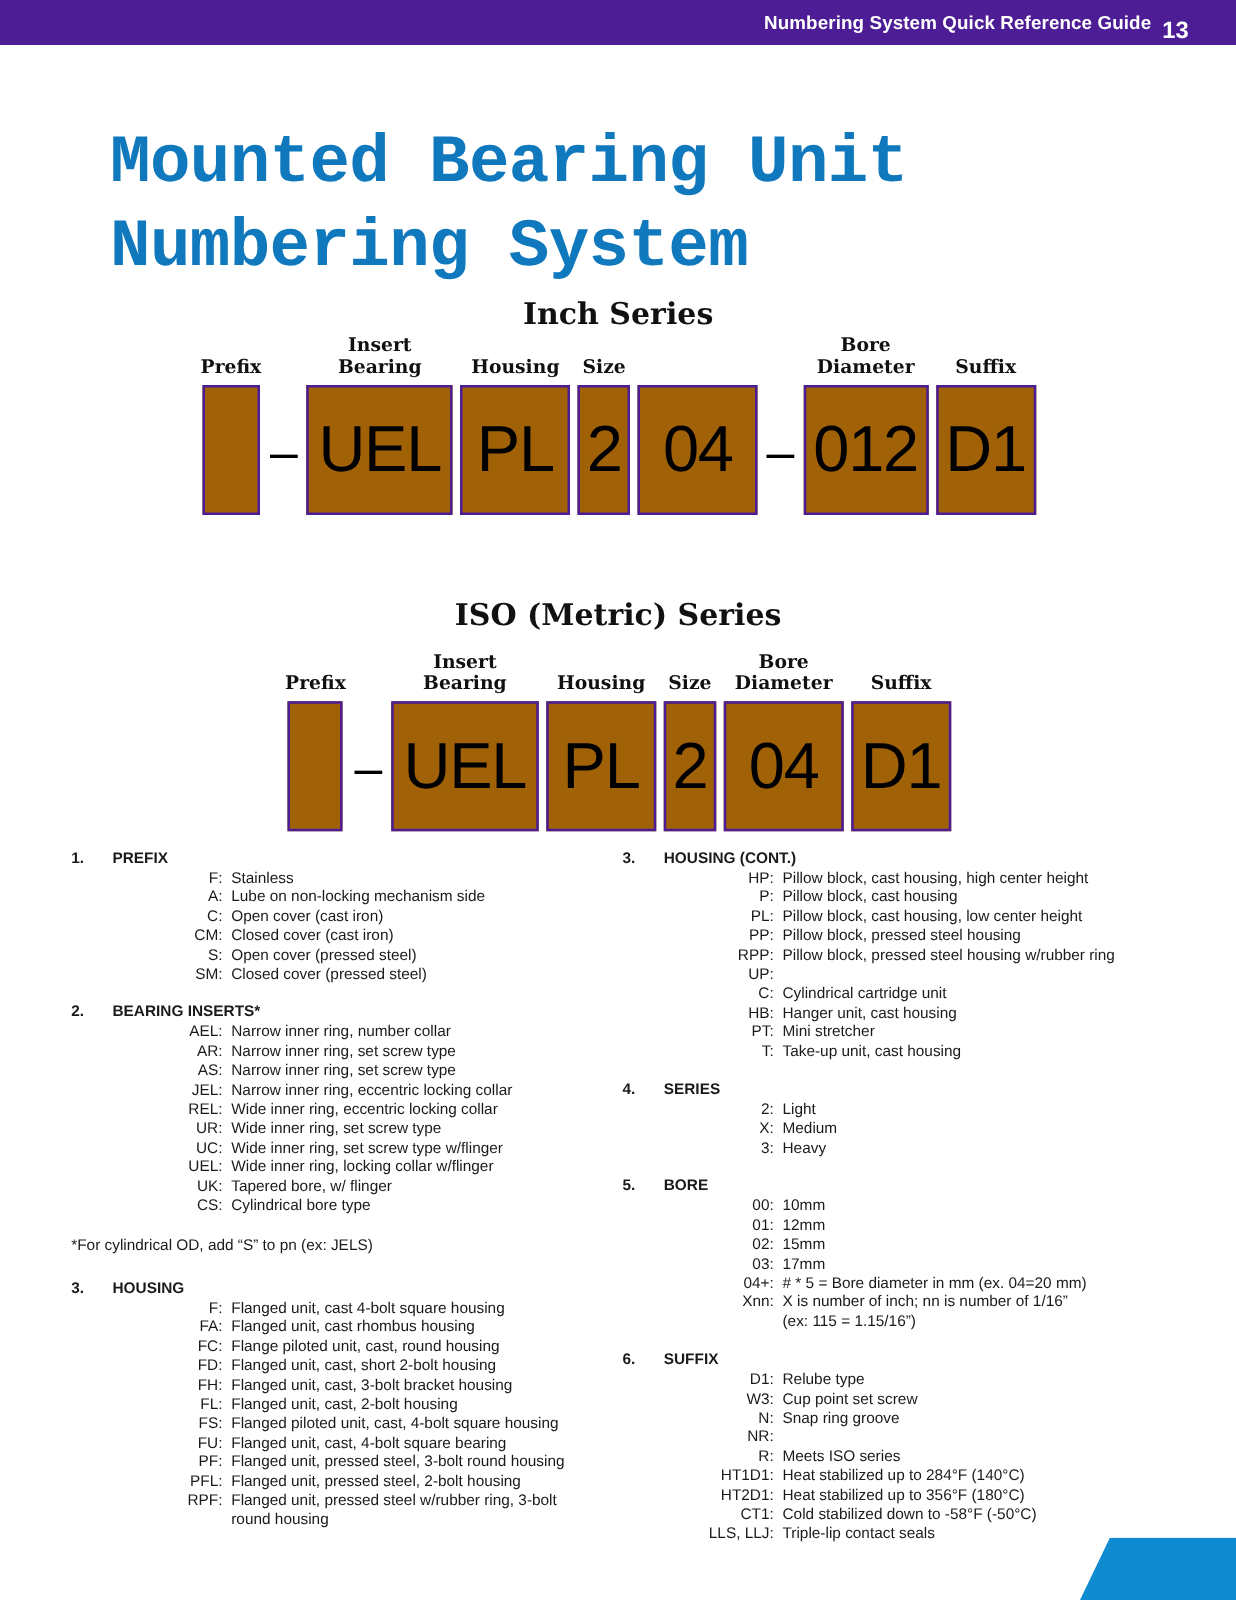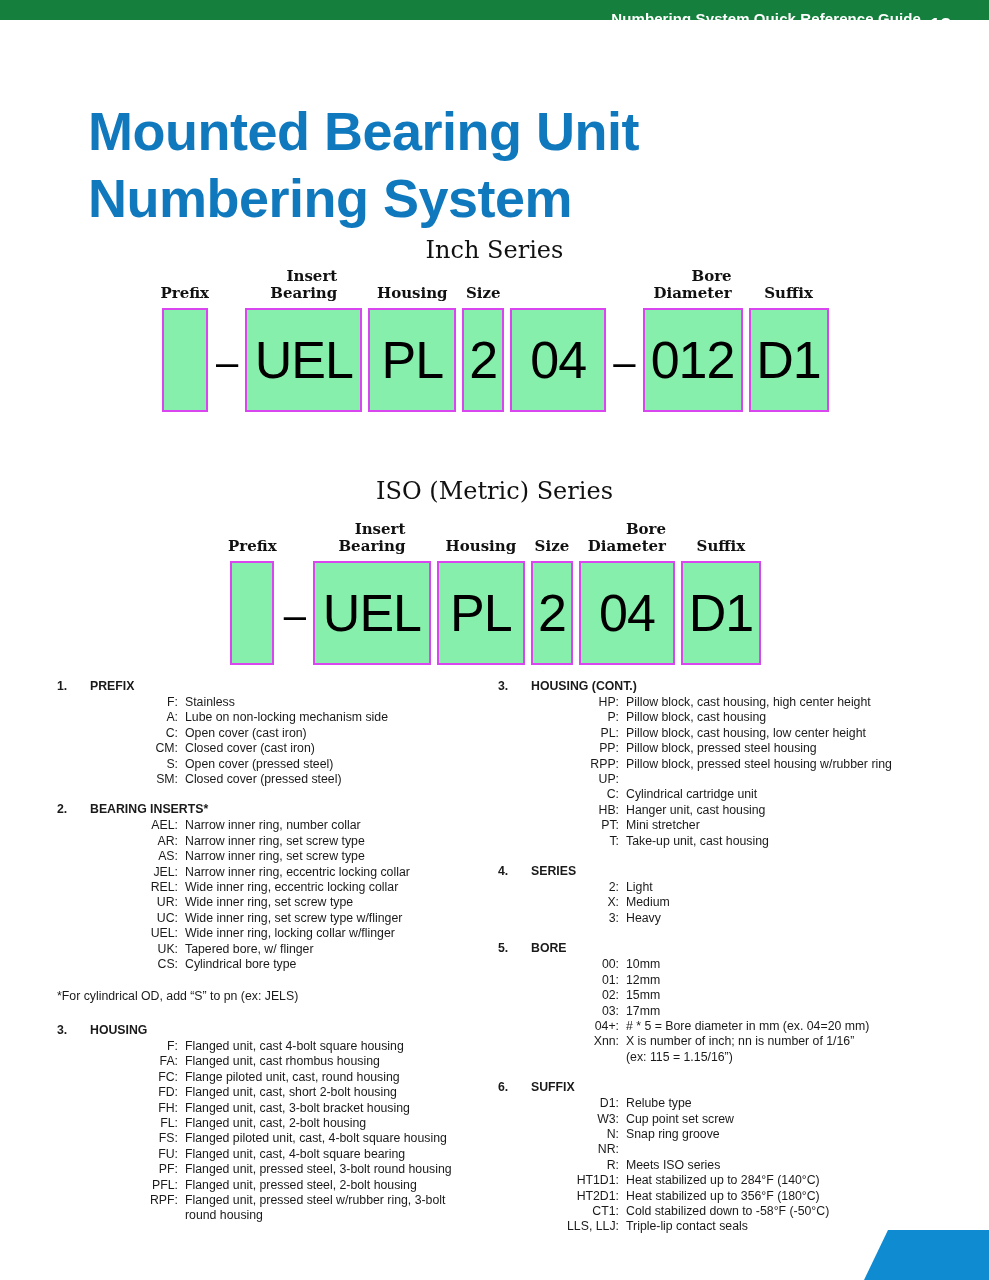--- a/index.html
+++ b/index.html
@@ -15,57 +15,57 @@
     position: relative;
     overflow: hidden;
   }
 
   
   .top-bar {
     position: absolute;
     left: 0;
     top: 0;
     width: 989px;
-    height: 20px;
-    background: #15803d;
+    height: 36px;
+    background: #4c1d95;
   }
   .top-bar-title {
     position: absolute;
     right: 68px;
     top: 10px;
     color: #ffffff;
     font-family: "Liberation Sans", sans-serif;
     font-weight: bold;
     font-size: 15px;
     letter-spacing: 0.1px;
     white-space: nowrap;
   }
 
   
   .page-title {
     position: absolute;
     left: 88px;
     top: 62px;
     width: 780px;
     color: #1079be;
-    font-family: Liberation Sans, sans-serif;
+    font-family: Liberation Mono, monospace;
     font-weight: bold;
     font-size: 54px;
     line-height: 67px;
     letter-spacing: -0.5px;
   }
   .page-title .line { display: block; }
 
   
   .series-heading {
     position: absolute;
     width: 989px;
     text-align: center;
     font-family: "DejaVu Serif", "Liberation Serif", serif;
-    font-weight: normal;
+    font-weight: bold;
     font-size: 24px;
     color: #111111;
   }
   #inch-heading { top: 236px; }
   #iso-heading  { top: 477px; }
 
   .diagram {
     position: absolute;
     display: flex;
     align-items: flex-end;
@@ -78,31 +78,31 @@
     display: flex;
     flex-direction: column;
     align-items: center;
     justify-content: flex-end;
   }
   .seg-label {
     font-family: "DejaVu Serif", "Liberation Serif", serif;
     font-weight: bold;
     font-size: 15px;
     line-height: 17px;
-    text-align: right;
+    text-align: center;
     color: #111111;
     white-space: pre-line;
     margin-bottom: 6px;
     min-height: 34px;
     display: flex;
     align-items: flex-end;
   }
   .seg-box {
-    background: #86efac;
-    border: 2px solid #d946ef;
+    background: #a16207;
+    border: 2px solid #4c1d95;
     box-sizing: border-box;
     display: flex;
     align-items: center;
     justify-content: center;
     font-family: "Liberation Sans", sans-serif;
     font-weight: 400;
     color: #000000;
     letter-spacing: -1px;
   }
   .dash {

